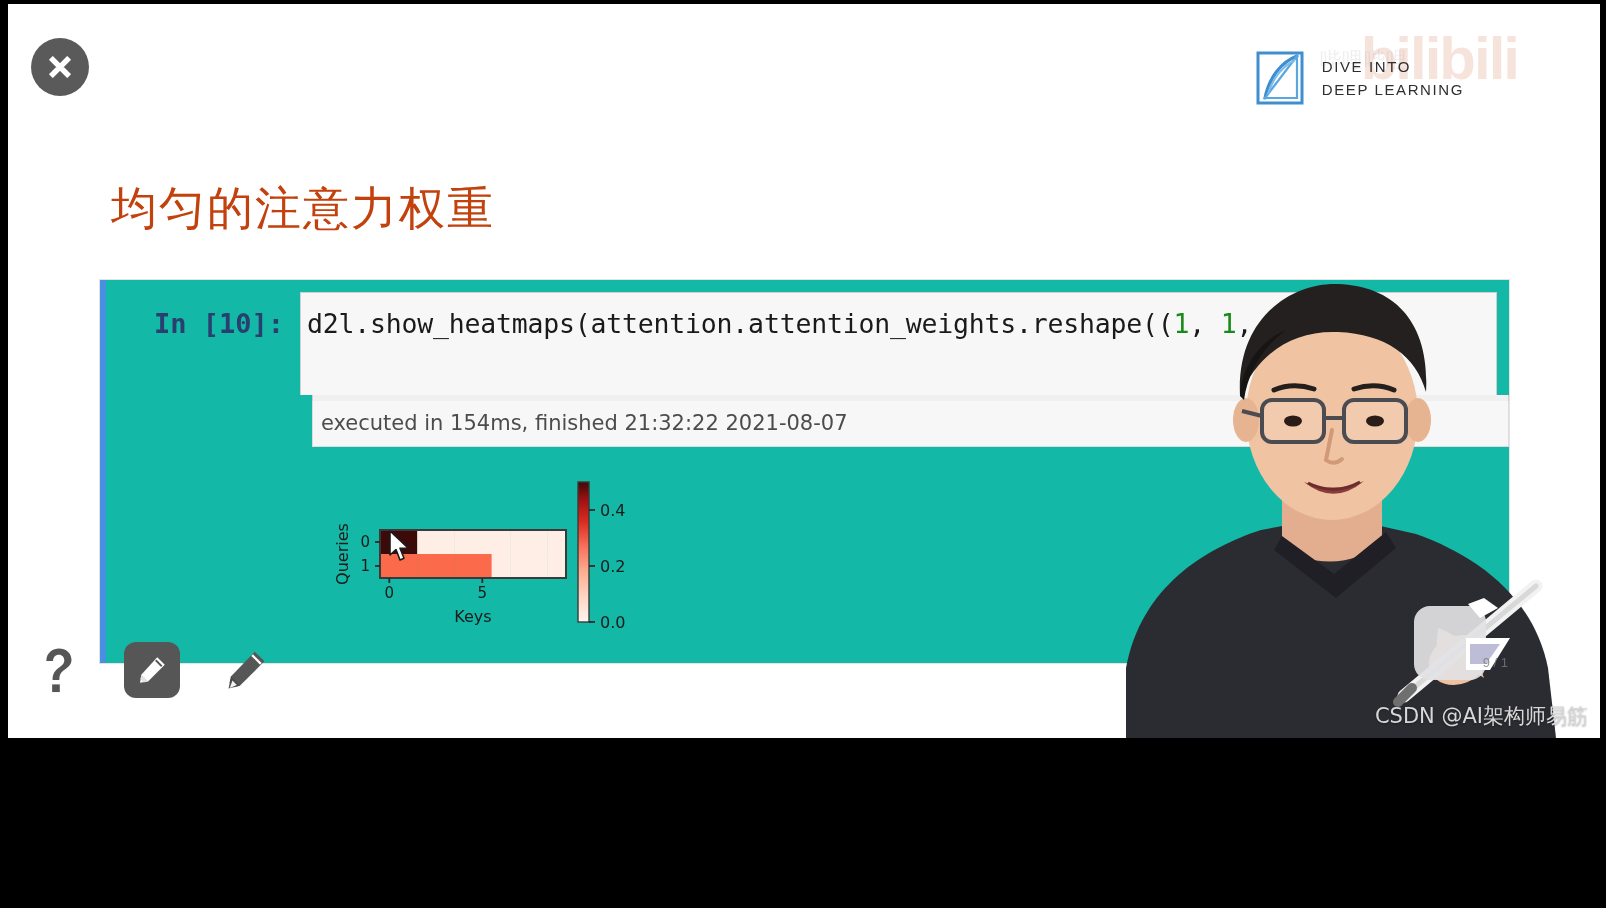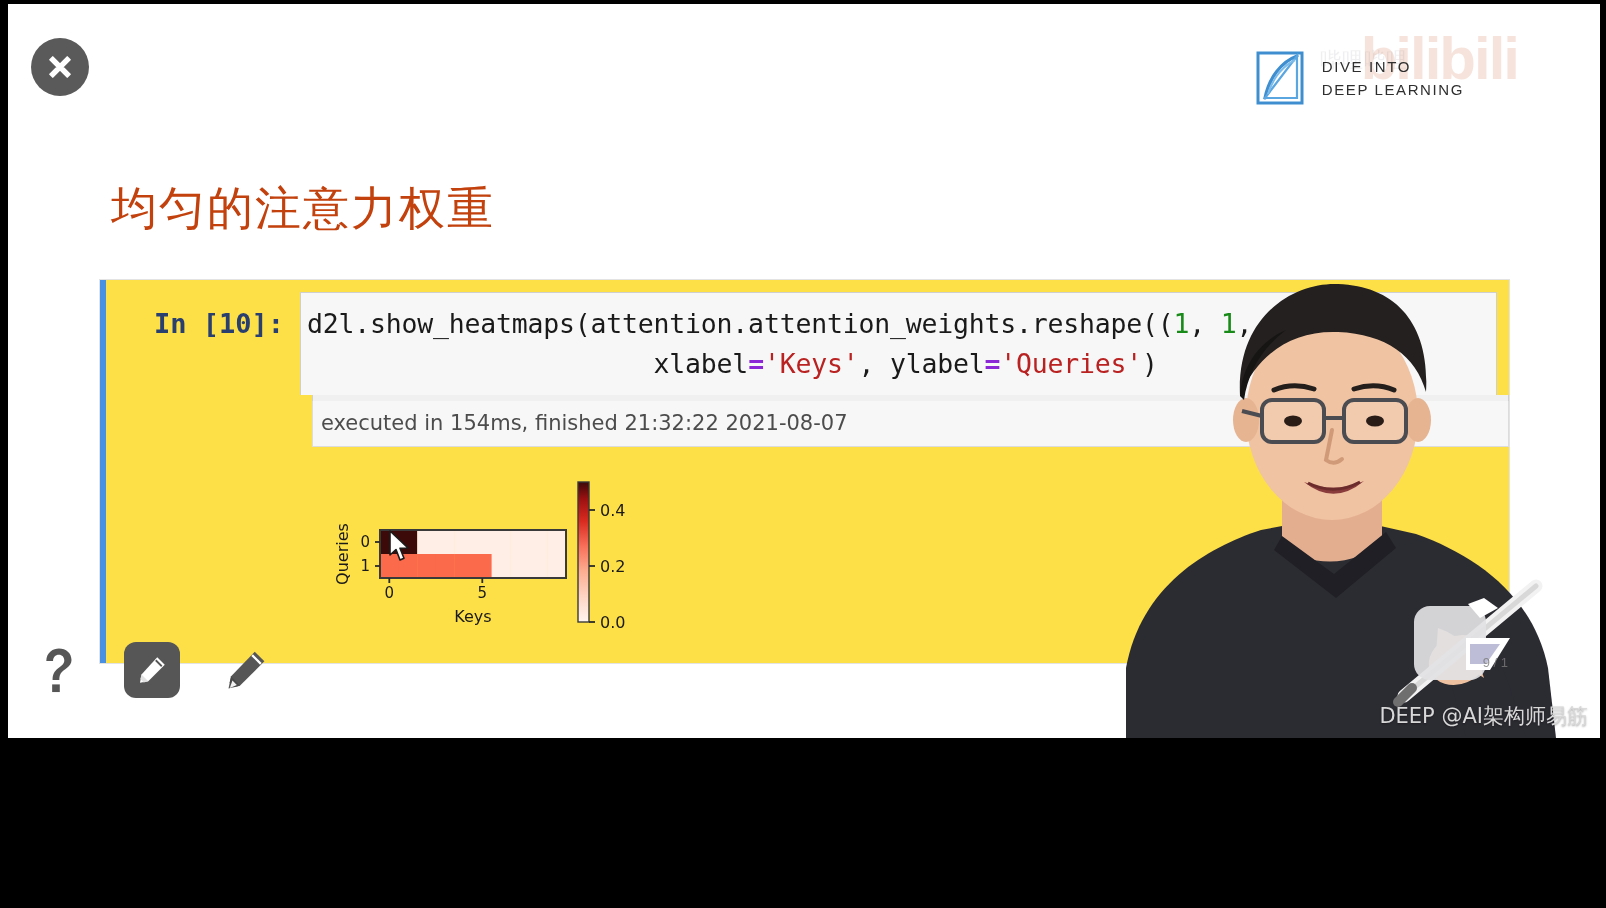--- a/index.html
+++ b/index.html
@@ -80,21 +80,21 @@
     font-weight: 500;
     color: #c2410c;
     letter-spacing: 2px;
     white-space: nowrap;
   }
 
   
   #cell {
     position: absolute; left: 100px; top: 280px;
     width: 1409px; height: 383px;
-    background: #fde047;
+    background: #14b8a6;
     border-left: 6px solid #4a90e2;
     box-shadow: 0 0 0 1px #e3e3e3;
   }
   #cell-inner { position: relative; width: 100%; height: 100%; }
 
   #prompt-label {
     position: absolute; left: 48px; top: 28px;
     font-family: "DejaVu Sans Mono", monospace;
     font-size: 27px;
     font-weight: bold;
@@ -256,21 +256,20 @@
   </div>
 
   <div id="slide-title">均匀的注意力权重</div>
 
   <div id="cell">
     <div id="cell-inner">
       <div id="prompt-label">In [10]:</div>
 
       <div id="code-area">
         <div class="code-line" id="code-line-1"><span>d2l.show_heatmaps(attention.attention_weights.reshape((</span><span class="tok-num">1</span><span>, </span><span class="tok-num">1</span><span>, </span><span class="tok-num">2</span><span>, </span><span class="tok-num">10</span><span>)</span></div>
-        <div class="code-line" id="code-line-2"><span>                      xlabel</span><span class="tok-op">=</span><span class="tok-str">'Keys'</span><span>, ylabel</span><span class="tok-op">=</span><span class="tok-str">'Queries'</span><span>)</span></div>
       </div>
 
       <div id="code-scroll-track">
         <div id="code-scroll-thumb"></div>
       </div>
 
       <div id="exec-bar">
         <div id="exec-text">executed in 154ms, finished 21:32:22 2021-08-07</div>
       </div>
 
@@ -390,21 +389,21 @@
     <div id="bili-badge-box"></div>
     <svg viewBox="0 0 110 86" width="110" height="86" style="position:absolute;left:0;top:0;">
       <path d="M62 6 L78 0 L92 10 L74 20 Z" fill="#ffffff"></path>
       <path d="M58 34 L102 34 L102 74 L58 74 Z" fill="#ffffff" opacity="0.0"></path>
       <path d="M60 40 L104 40 L84 72 L60 72 Z" fill="#ffffff"></path>
       <path d="M64 46 L94 46 L80 66 L64 66 Z" fill="#a7a7c9" opacity="0.75"></path>
     </svg>
     <div id="bili-badge-page">9 / 1</div>
   </div>
 
-  <div id="csdn-watermark">DEEP @AI架构师易筋</div>
+  <div id="csdn-watermark">CSDN @AI架构师易筋</div>
 
   <div id="toolbar">
     <div class="tool-btn">
       <svg viewBox="0 0 40 52" width="36" height="48">
         <path d="M7 16 C 7 6, 15 2, 21 2 C 29 2, 35 7, 35 15 C 35 23, 26 25, 23 30 C 21.5 33, 21.5 35, 21.5 37 L 14 37
                  C 14 32, 15 29, 18.5 25.5 C 22 22, 27 20.5, 27 15.5 C 27 11.5, 24.5 9, 21 9 C 17 9, 14.5 12, 14.5 16 Z" fill="#565656"></path>
         <rect x="13.5" y="42" width="8.5" height="8.5" fill="#565656"></rect>
       </svg>
     </div>
     <div class="tool-btn boxed">

